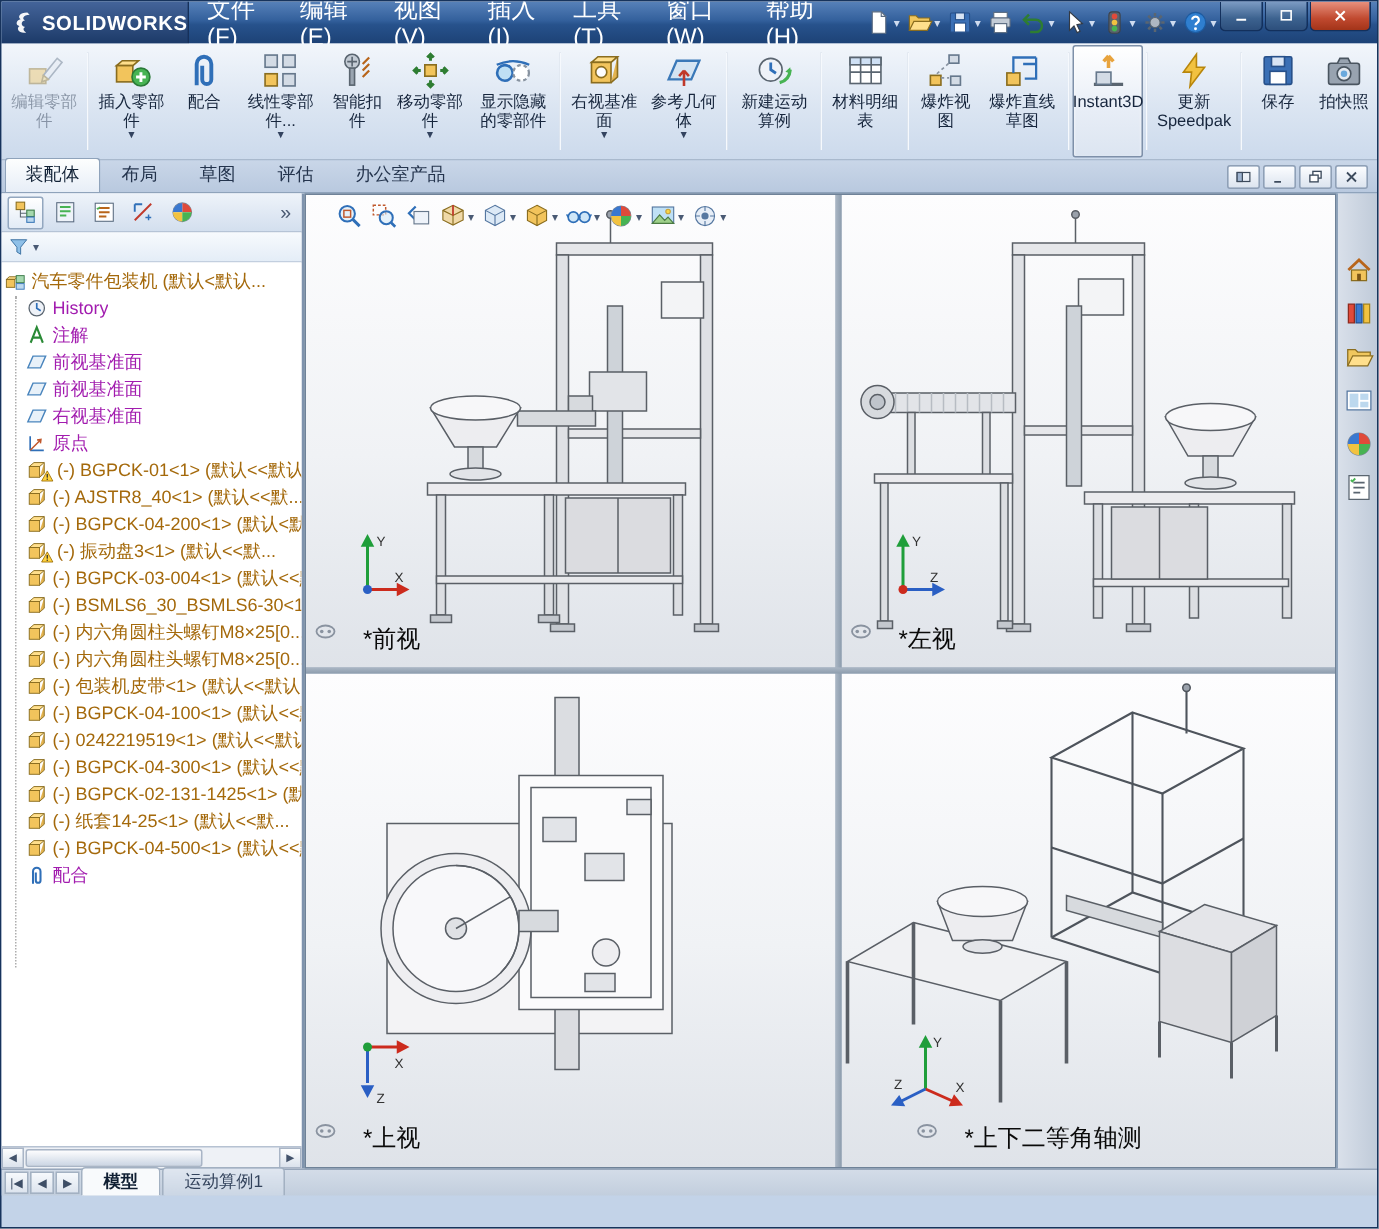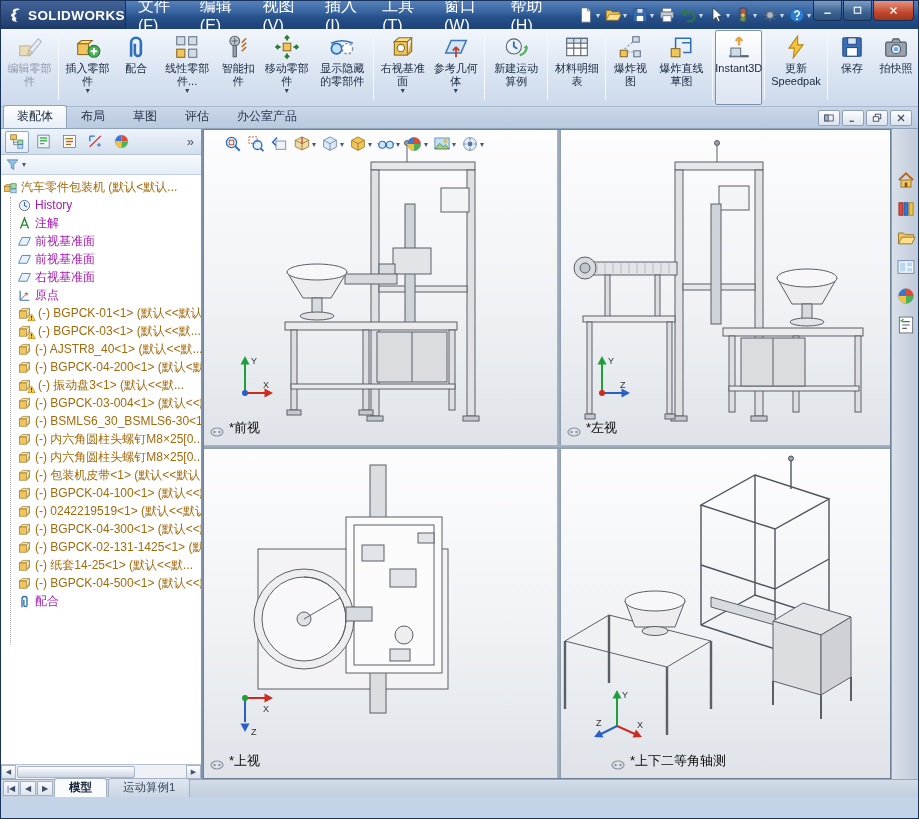--- a/index.html
+++ b/index.html
@@ -76,21 +76,21 @@
   .q-tr{left:357px;top:0;width:329px;height:315px}
   .q-bl{left:0;top:319px;width:353px;height:329px}
   .q-br{left:357px;top:319px;width:329px;height:329px}
   .split-v{position:absolute;left:353px;top:0;width:4px;height:648px;background:linear-gradient(90deg,#aab6c4,#8d9dae)}
   .split-h{position:absolute;left:0;top:315px;width:686px;height:4px;background:linear-gradient(#aab6c4,#8d9dae)}
   .machine{position:absolute}
   .hud{position:absolute;top:4px;left:18px;display:flex;align-items:center;gap:1px}
   .hudbtn{display:flex;align-items:center;padding:1px 2px;border-radius:2px}
   .hudcaret{font-size:8px;color:#4a5a74;margin-left:1px}
   .triad{position:absolute}
-  .vplabel{position:absolute;left:6px;bottom:8px;display:flex;align-items:flex-end;gap:5px;font-size:13px;color:#0a0a0a}
+  .vplabel{position:absolute;left:6px;bottom:8px;display:flex;align-items:flex-start;gap:18px;font-size:16px;color:#0a0a0a}
   
   .taskpane{position:absolute;left:890px;top:128px;width:29px;height:650px;padding-top:34px;
     background:linear-gradient(90deg,#d9e0ea,#bec9d8);border-left:1px solid #8fa3bb}
   .tpbtn{width:24px;height:24px;margin:5px auto;display:flex;align-items:center;justify-content:center;border-radius:3px}
   
   .mtabs{position:absolute;left:0;top:778px;right:0;height:18px;display:flex;align-items:flex-end;padding-left:2px;gap:1px;
     background:linear-gradient(#d3dce8,#c2cedd);border-top:1px solid #97a6ba}
   .mnav{min-width:16px;height:15px;font-size:8px;color:#3e4e66;display:flex;align-items:center;justify-content:center;
     background:linear-gradient(#f6f9fc,#dde4ee);border:1px solid #a3b1c2;margin-bottom:1px;padding:0 2px}
   .mtab{padding:1px 14px 2px;font-size:11.5px;color:#33435c;background:linear-gradient(#dfe6f0,#cbd6e4);
@@ -618,37 +618,20 @@
             </svg>
           </span>
           <span class="twarn" data-icon="warning">
             <svg width="9" height="9" viewBox="0 0 24 24">
               <path d="M12 2.5 L22 20.5 H2 Z" fill="#ffd23e" stroke="#9a6b00" stroke-width="1.5"></path>
               <rect x="10.9" y="8" width="2.2" height="6.5" fill="#2b2b2b"></rect>
               <rect x="10.9" y="16.2" width="2.2" height="2.3" fill="#2b2b2b"></rect>
             </svg>
           </span>
           <span class="tlabel">(-) BGPCK-01&lt;1&gt; (默认&lt;&lt;默认...</span>
-        </div>
-        <div class="trow orange">
-          <span class="ticon" data-icon="t-part">
-            <svg width="15" height="15" viewBox="0 0 24 24">
-              <path d="M4 8 L9 3.8 h11 L15 8 Z" fill="#ffdf8c" stroke="#8a6d1f"></path>
-              <rect x="4" y="8" width="11" height="11.5" fill="#f2c45c" stroke="#8a6d1f"></rect>
-              <path d="M15 19.5 L20 15.2 V3.8" fill="#e3b34f" stroke="#8a6d1f"></path>
-            </svg>
-          </span>
-          <span class="twarn" data-icon="warning">
-            <svg width="9" height="9" viewBox="0 0 24 24">
-              <path d="M12 2.5 L22 20.5 H2 Z" fill="#ffd23e" stroke="#9a6b00" stroke-width="1.5"></path>
-              <rect x="10.9" y="8" width="2.2" height="6.5" fill="#2b2b2b"></rect>
-              <rect x="10.9" y="16.2" width="2.2" height="2.3" fill="#2b2b2b"></rect>
-            </svg>
-          </span>
-          <span class="tlabel">(-) BGPCK-03&lt;1&gt; (默认&lt;&lt;默...</span>
         </div>
         <div class="trow orange">
           <span class="ticon" data-icon="t-part">
             <svg width="15" height="15" viewBox="0 0 24 24">
               <path d="M4 8 L9 3.8 h11 L15 8 Z" fill="#ffdf8c" stroke="#8a6d1f"></path>
               <rect x="4" y="8" width="11" height="11.5" fill="#f2c45c" stroke="#8a6d1f"></rect>
               <path d="M15 19.5 L20 15.2 V3.8" fill="#e3b34f" stroke="#8a6d1f"></path>
             </svg>
           </span>
           <span class="tlabel">(-) AJSTR8_40&lt;1&gt; (默认&lt;&lt;默...</span>

